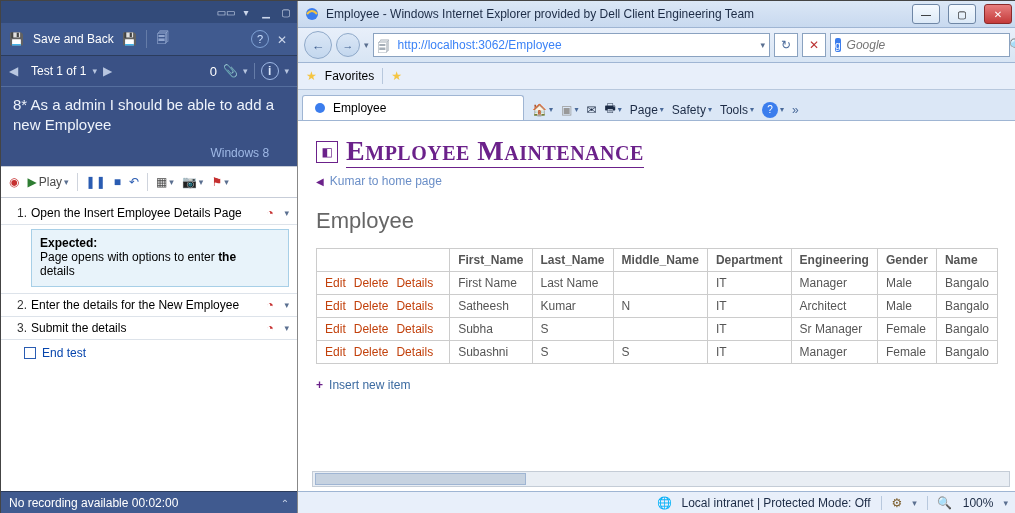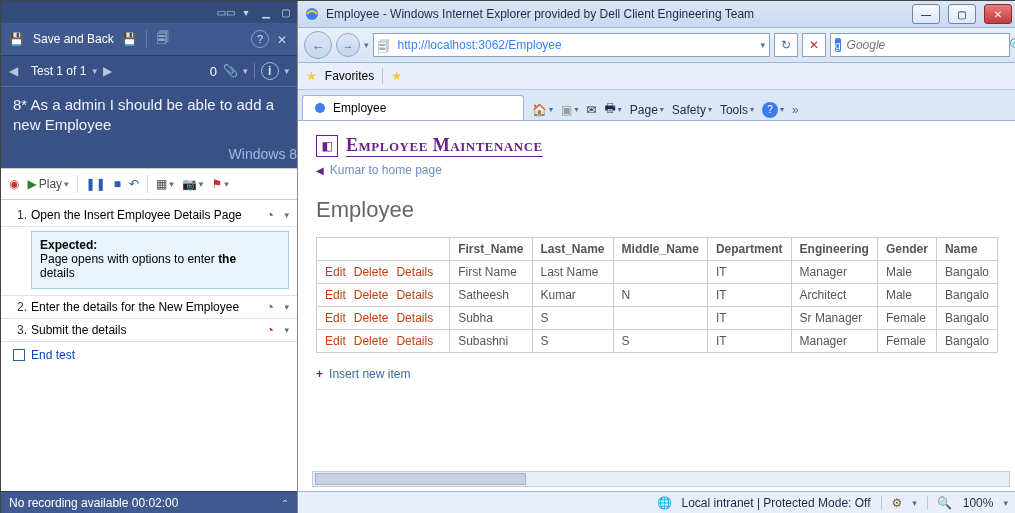--- a/index.html
+++ b/index.html
@@ -14,33 +14,33 @@
 .left-toolbar .close{width:12px;height:12px;color:#cbd6ea}
 .ico16{width:16px;height:16px;display:inline-flex;align-items:center;justify-content:center}
 .nav-row{height:30px;background:#3a5185;color:#fff;display:flex;align-items:center;gap:6px;padding:0 8px;border-bottom:1px solid #556e9e}
 .nav-row .nav-left,.nav-row .nav-right{width:16px;color:#b8c6e0}
 .nav-row .test-of{cursor:pointer}
 .nav-row .spacer{flex:1}
 .nav-row .zero{font-size:13px}
 .nav-row .attach{width:14px}
 .title-area{background:#3a5185;color:#fff;padding:8px 12px 6px}
 .title-area h1{margin:0;font-size:15px;font-weight:400;color:#eef3fb;line-height:1.35}
-.win8{text-align:right;color:#9fb9e6;font-size:14px;padding:4px 0 6px;background:#3a5185}
+.win8{text-align:right;color:#9fb9e6;font-size:12px;padding:4px 28px 6px;background:#3a5185}
 .runner-tb{height:30px;background:#fff;border-top:1px solid #c7cdd8;border-bottom:1px solid #c7cdd8;display:flex;align-items:center;gap:8px;padding:0 8px;color:#4a4a4a}
 .runner-tb .rtb-btn{display:flex;align-items:center;gap:2px;font-size:12px}
 .runner-tb .rtb-sep{width:1px;height:18px;background:#cfd4dd}
 .steps{flex:1;background:#fff;overflow:auto;padding:4px 0}
 .step-row{display:flex;align-items:flex-start;padding:4px 8px;gap:4px}
 .step-num{width:18px;text-align:right;color:#333}
 .step-text{flex:1;color:#000}
 .step-ctrls{display:flex;gap:4px;align-items:center}
 .step-ctrls .ctl{width:14px;height:14px;color:#c53030;font-weight:bold}
 .exp-box{margin:4px 8px 6px 30px;background:#e8f3fa;border:1px solid #a7cfe7;padding:6px 8px 8px;max-width:260px}
 .exp-box .exp-title{font-weight:bold}
-.end-test{display:flex;align-items:center;gap:6px;color:#0645ad;padding:6px 12px}
+.end-test{display:flex;align-items:center;gap:6px;color:#0645ad;padding:6px 23px}
 .end-test .sq{width:10px;height:10px;border:1px solid #2a5cb2}
 .statusbar-left{height:22px;background:#405a8f;color:#fff;display:flex;align-items:center;padding:0 8px;font-size:12px;border-top:1px solid #2b3c5d}
 .statusbar-left .chev{margin-left:auto;color:#cbd6ea;font-size:10px}
 
 .right{flex:1;display:flex;flex-direction:column;background:#fff;position:relative}
 .ie-titlebar{height:26px;background:linear-gradient(#dbe7f6,#c8d9ef);border-bottom:1px solid #9fb5d3;display:flex;align-items:center;gap:6px;padding:0 4px 0 6px}
 .ie-titlebar .e{width:16px;height:16px}
 .ie-titlebar .title{flex:1;font-size:12px;color:#1c2b45}
 .ie-titlebar .winbtn{width:26px;height:18px;border:1px solid #6f87a6;border-radius:3px;margin-left:2px;background:linear-gradient(#f5faff,#dce9f7);display:flex;align-items:center;justify-content:center;font-size:10px}
 .ie-titlebar .winbtn.close{background:linear-gradient(#e77e7e,#c43a3a);border-color:#8b2a2a;color:#fff}
@@ -61,21 +61,21 @@
 .fav-row .plus-star{color:#f5c542;position:relative}
 .tabs-row{height:30px;background:#dbe7f6;border-bottom:1px solid #9fb5d3;display:flex;align-items:flex-end}
 .tabs-row .tab{height:24px;border:1px solid #9fb5d3;border-bottom:0;background:#fff;display:flex;align-items:center;gap:6px;padding:0 10px;margin-left:4px;border-top-left-radius:3px;border-top-right-radius:3px;min-width:200px}
 .tabs-row .tab .e{width:14px;height:14px}
 .tabs-row .menu-strip{flex:1;display:flex;align-items:center;gap:8px;padding:0 8px;color:#1c2b45}
 .tabs-row .mitem{display:flex;align-items:center;gap:2px;font-size:12px}
 .tabs-row .mitem .dd{font-size:8px;color:#4a6a9a}
 .tabs-row .q{width:16px;height:16px;border-radius:50%;background:#3b7ded;color:#fff;display:flex;align-items:center;justify-content:center;font-size:10px}
 .tabs-row .gg{color:#4a6a9a}
 .page{flex:1;background:#fff;overflow:auto;padding:14px 18px 12px;position:relative}
-.page h1{margin:0 0 0 0;color:#6b218a;font-variant:small-caps;font-size:18px;letter-spacing:.5px;border-bottom:1px solid #6b218a;display:inline-block;font-weight:600;font-family:"Segoe UI",Tahoma}
+.page h1{margin:0 0 0 0;color:#6b218a;font-variant:small-caps;font-size:28px;letter-spacing:.5px;border-bottom:1px solid #6b218a;display:inline-block;font-weight:600;font-family:"Segoe UI",Tahoma}
 .page .h1row{display:flex;align-items:center;gap:8px}
 .page .h1row .logo{width:20px;height:20px;border:1px solid #6b218a;display:flex;align-items:center;justify-content:center;color:#6b218a;font-size:12px}
 .back-link{color:#6a8ec7;margin-top:6px;display:flex;align-items:center;gap:6px;font-size:12px}
 .back-link .ar{color:#6b218a;font-size:10px}
 .page h2{margin:20px 0 14px;color:#666;font-weight:400;font-size:22px}
 table.data{border-collapse:collapse;width:100%;min-width:640px}
 table.data th,table.data td{border:1px solid #ccc;padding:4px 8px;font-size:12px;color:#555;text-align:left;white-space:nowrap}
 table.data th{background:#fff;font-weight:600}
 table.data td .lnk{color:#c2410c;margin-right:8px}
 .insert{margin-top:14px;color:#3b6aa0;display:flex;align-items:center;gap:6px}

